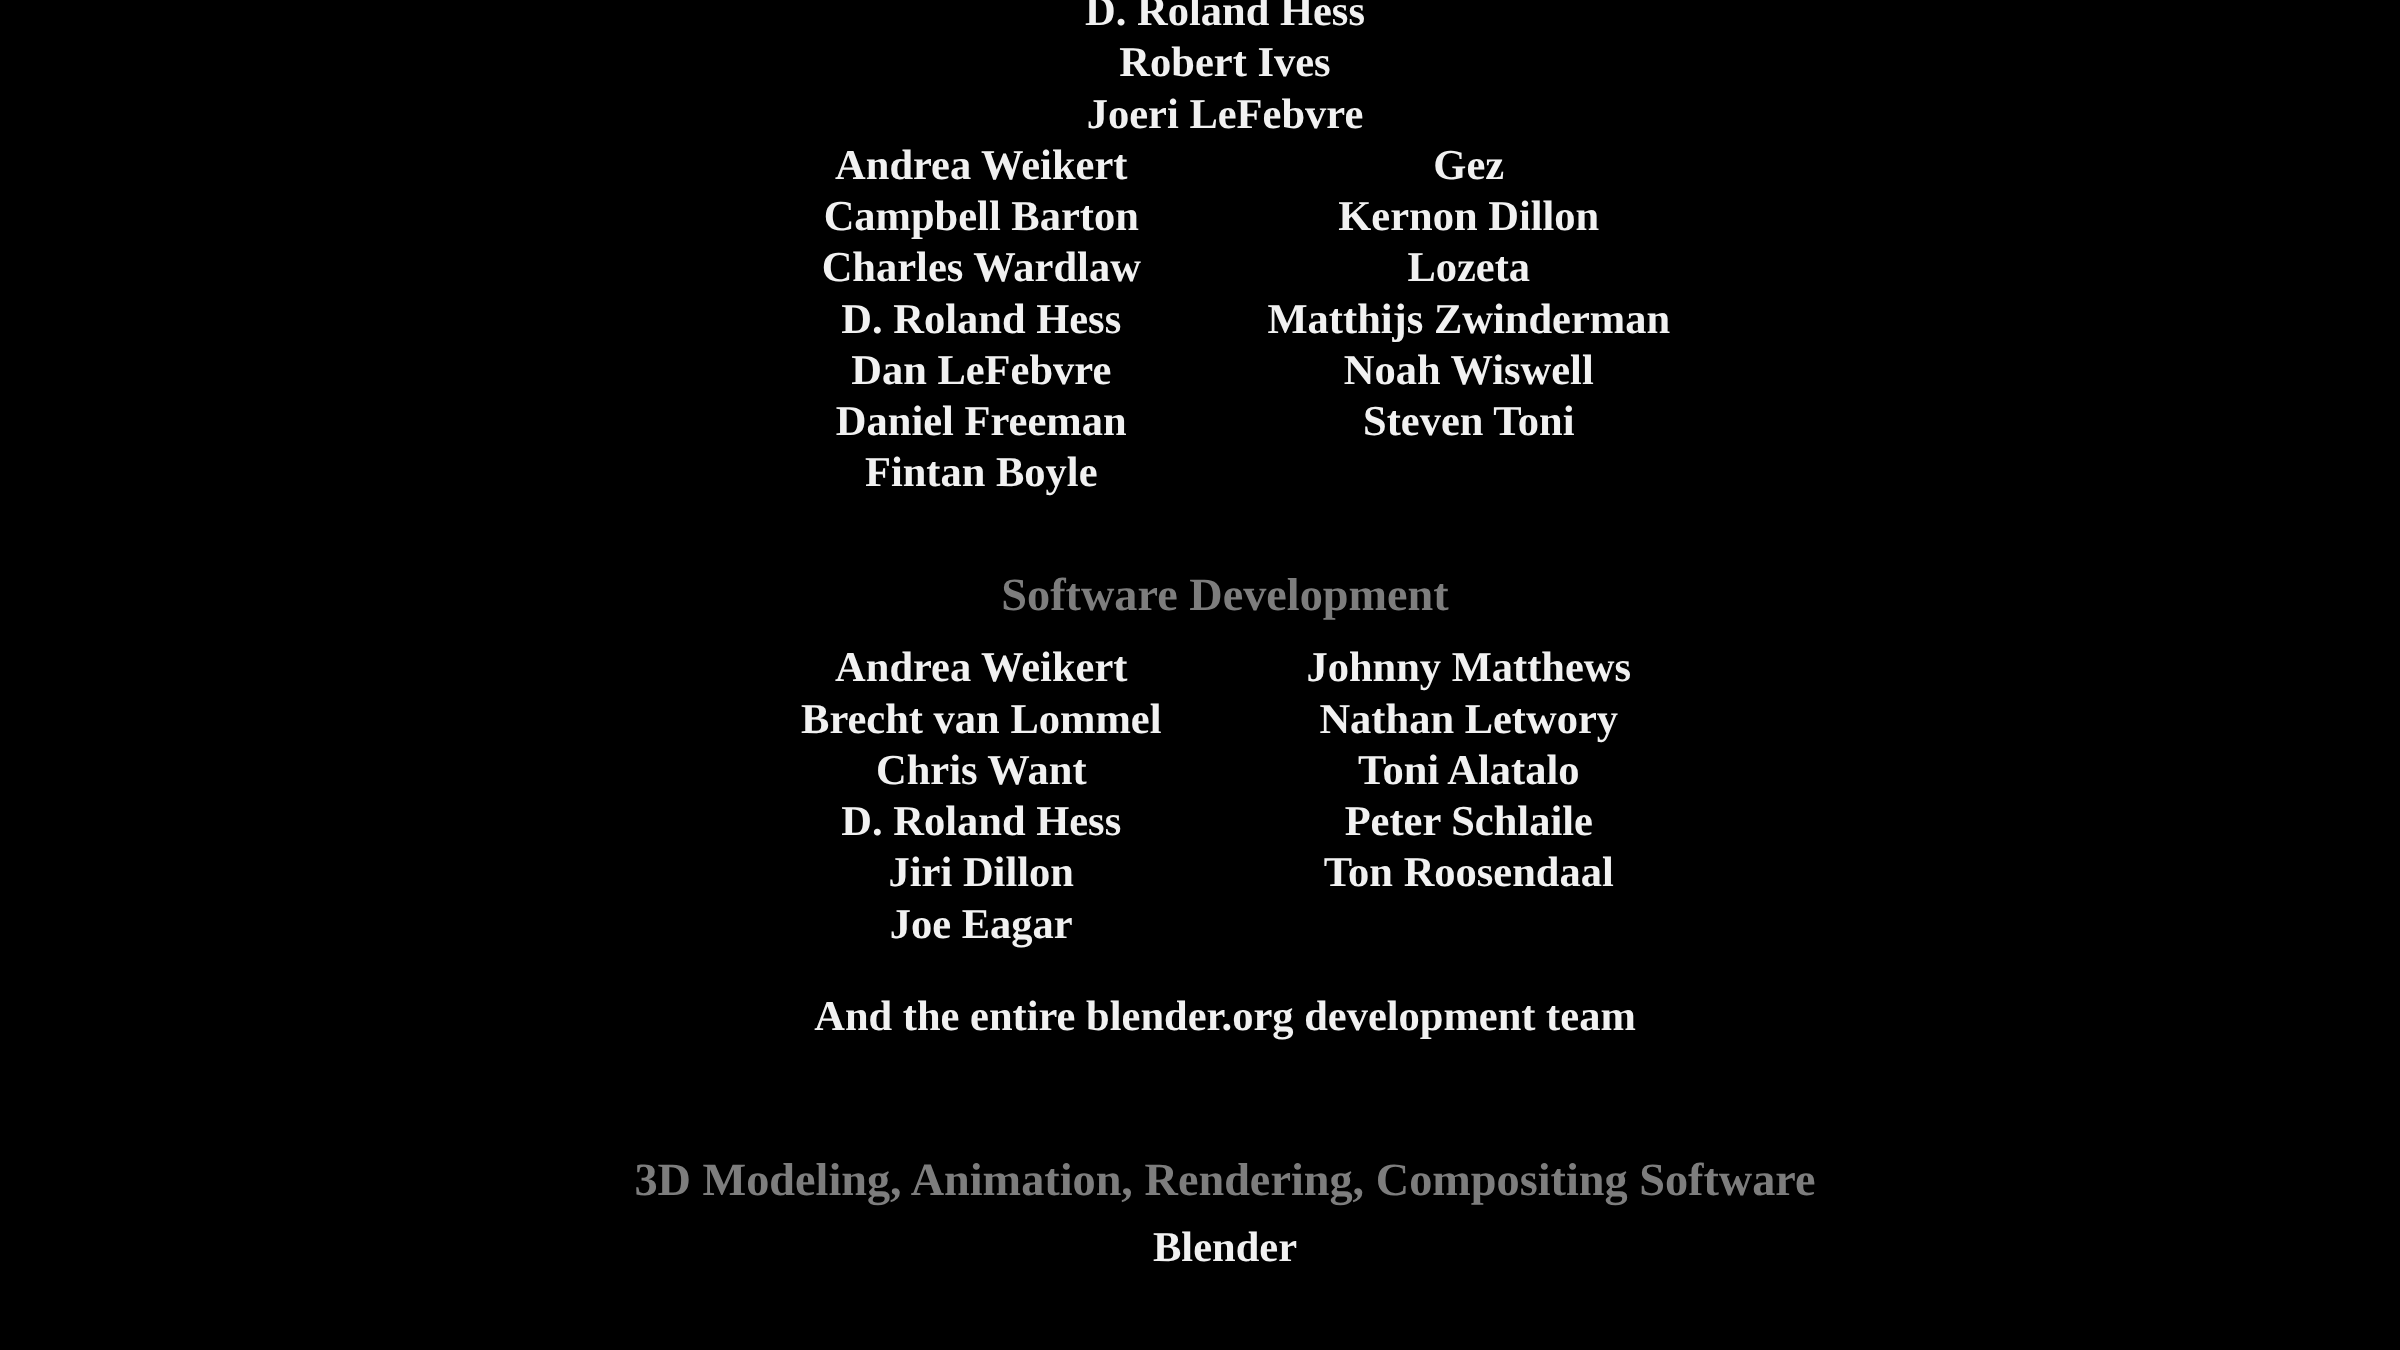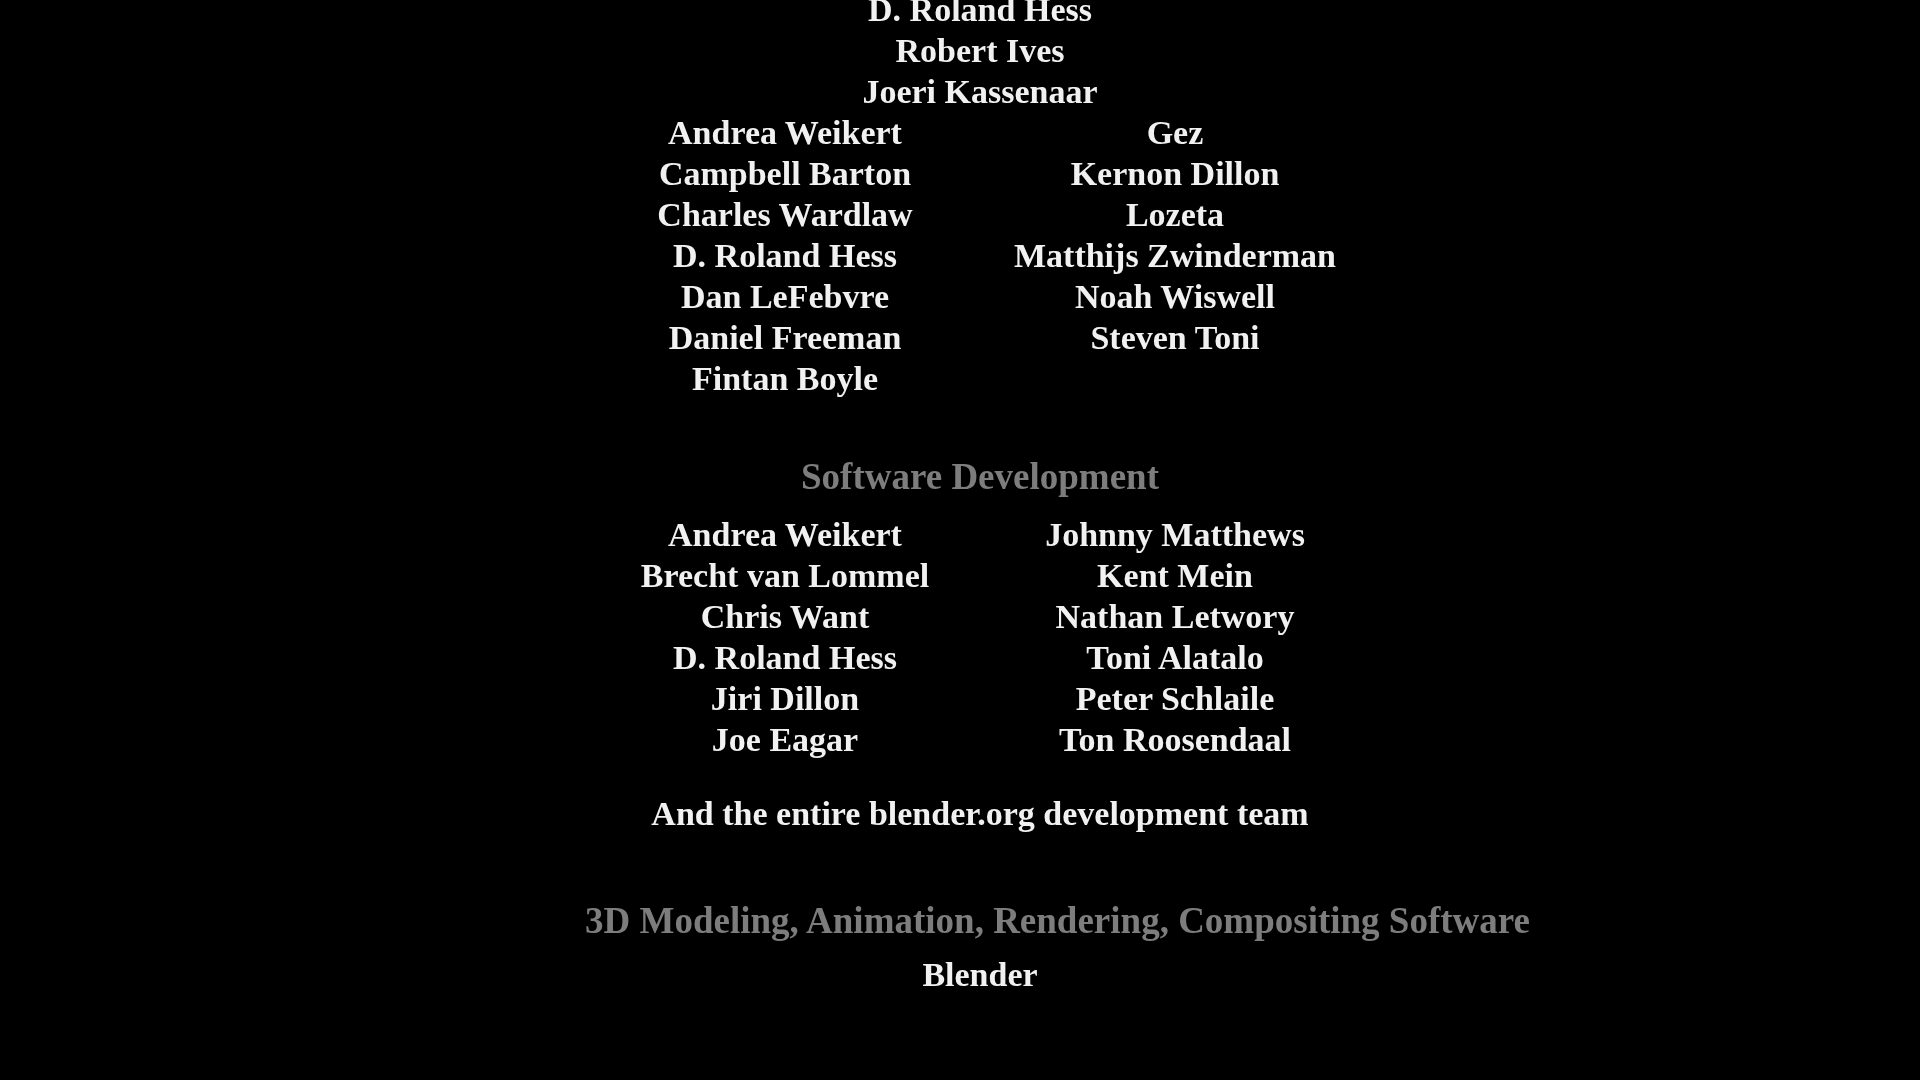--- a/index.html
+++ b/index.html
@@ -51,39 +51,38 @@
     width: 390px;
   }
   .section-footer {
     margin-top: 33px;
     white-space: nowrap;
   }
   .tagline {
     color: var(--muted, #7d7d7d);
     font-size: 37px;
     line-height: 45px;
-    margin-top: 64px;
+    margin-top: 88px;
     white-space: nowrap;
-    text-align: right;
   }
   .product {
     margin-top: 11px;
     white-space: nowrap;
   }
 </style>
 </head>
 <body>
 
 <div class="screen">
   <div class="credits">
 
     <div class="top-names">
         <div class="name-line">D. Roland Hess</div>
         <div class="name-line">Robert Ives</div>
-        <div class="name-line">Joeri Kassenaar</div>
+        <div class="name-line">Joeri LeFebvre</div>
       </div>
 
     <section class="credit-section">
       <div class="columns">
         <div class="col">
             <div class="name-line">Andrea Weikert</div>
             <div class="name-line">Campbell Barton</div>
             <div class="name-line">Charles Wardlaw</div>
             <div class="name-line">D. Roland Hess</div>
             <div class="name-line">Dan LeFebvre</div>
@@ -107,21 +106,20 @@
         <div class="col">
             <div class="name-line">Andrea Weikert</div>
             <div class="name-line">Brecht van Lommel</div>
             <div class="name-line">Chris Want</div>
             <div class="name-line">D. Roland Hess</div>
             <div class="name-line">Jiri Dillon</div>
             <div class="name-line">Joe Eagar</div>
           </div>
         <div class="col">
             <div class="name-line">Johnny Matthews</div>
-            <div class="name-line">Kent Mein</div>
             <div class="name-line">Nathan Letwory</div>
             <div class="name-line">Toni Alatalo</div>
             <div class="name-line">Peter Schlaile</div>
             <div class="name-line">Ton Roosendaal</div>
           </div>
       </div>
       <div class="section-footer">And the entire blender.org development team</div>
     </section>
 
     <div class="tagline">3D Modeling, Animation, Rendering, Compositing Software</div>

